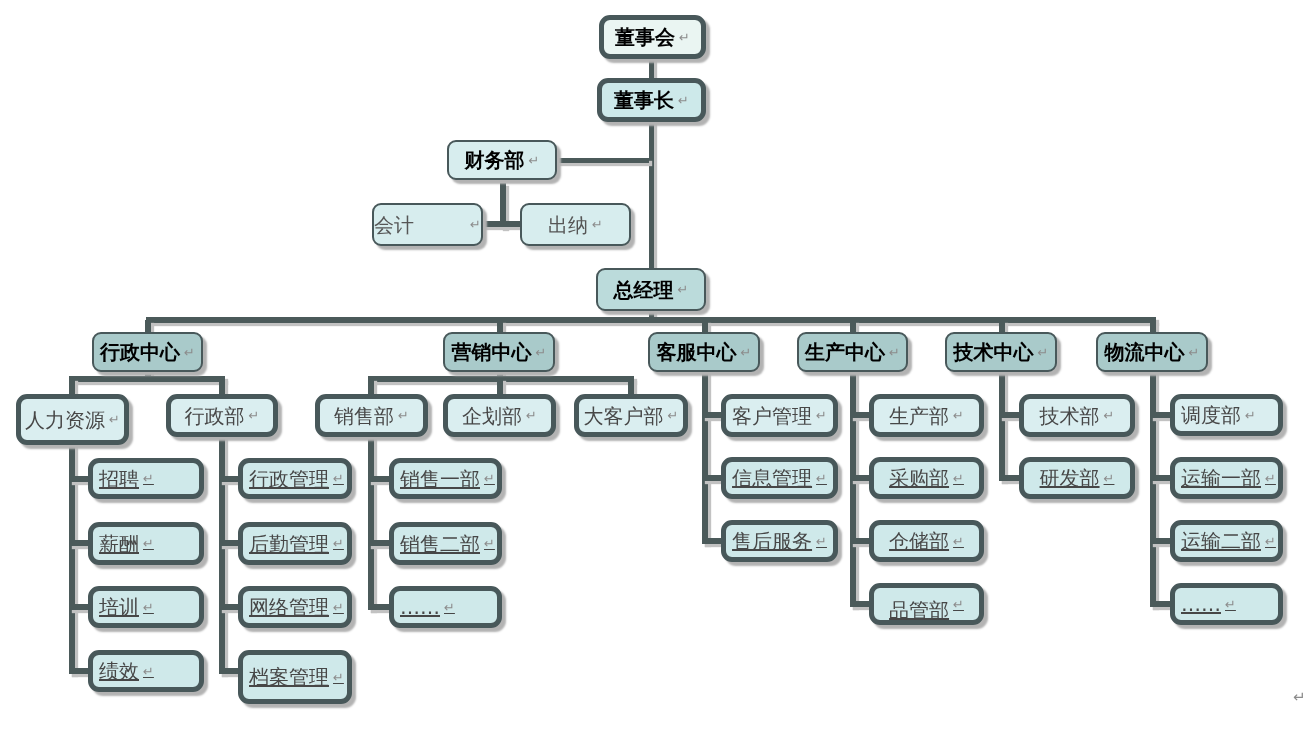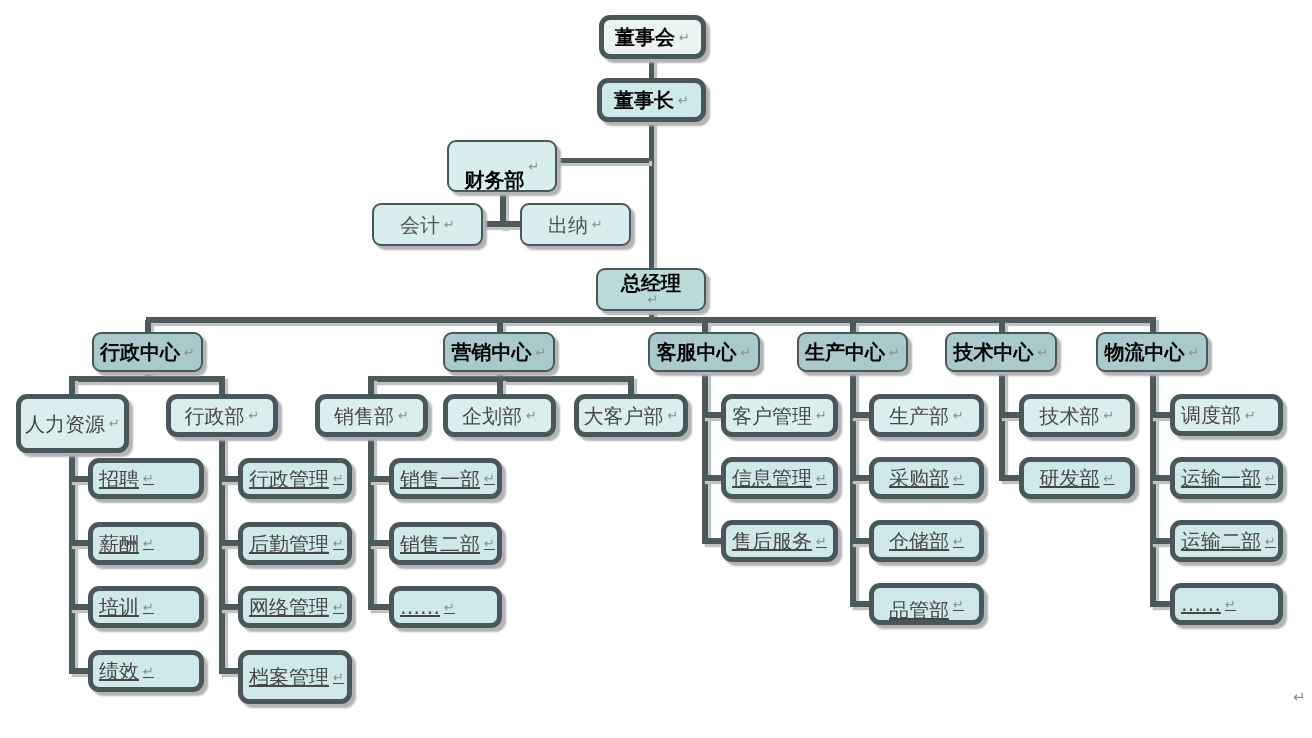--- a/index.html
+++ b/index.html
@@ -81,33 +81,33 @@
     <div class="connector" style="left: 1150px; top: 538px; width: 21px; height: 6px;"></div>
     <div class="connector" style="left: 1150px; top: 601px; width: 21px; height: 6px;"></div>
     <div class="node t-root thick bold" style="left: 599px; top: 15px; width: 107px; height: 44px;">
       <span>董事会</span>
       <span class="mark">↵</span>
     </div>
     <div class="node t-chair thick bold" style="left: 597px; top: 78px; width: 109px; height: 44px;">
       <span>董事长</span>
       <span class="mark">↵</span>
     </div>
-    <div class="node t-branch-bold bold" style="left: 447px; top: 140px; width: 110px; height: 52px; align-items: flex-end;">
+    <div class="node t-branch-bold bold" style="left: 447px; top: 140px; width: 110px; height: 40px;">
       <span>财务部</span>
       <span class="mark">↵</span>
     </div>
-    <div class="node t-branch" style="left: 372px; top: 203px; width: 111px; height: 43px;">
+    <div class="node t-branch" style="left: 372px; top: 203px; width: 111px; height: 43px; justify-content: space-between;">
       <span>会计</span>
       <span class="mark">↵</span>
     </div>
     <div class="node t-branch" style="left: 520px; top: 203px; width: 111px; height: 43px;">
       <span>出纳</span>
       <span class="mark">↵</span>
     </div>
-    <div class="node t-gm bold" style="left: 596px; top: 268px; width: 110px; height: 43px; flex-direction: column;">
+    <div class="node t-gm bold" style="left: 596px; top: 268px; width: 110px; height: 43px;">
       <span>总经理</span>
       <span class="mark">↵</span>
     </div>
     <div class="node t-center bold" style="left: 92px; top: 332px; width: 111px; height: 40px;">
       <span>行政中心</span>
       <span class="mark">↵</span>
     </div>
     <div class="node t-center bold" style="left: 443px; top: 332px; width: 112px; height: 40px;">
       <span>营销中心</span>
       <span class="mark">↵</span>
@@ -121,21 +121,21 @@
       <span class="mark">↵</span>
     </div>
     <div class="node t-center bold" style="left: 945px; top: 332px; width: 112px; height: 40px;">
       <span>技术中心</span>
       <span class="mark">↵</span>
     </div>
     <div class="node t-center bold" style="left: 1096px; top: 332px; width: 112px; height: 40px;">
       <span>物流中心</span>
       <span class="mark">↵</span>
     </div>
-    <div class="node t-dept thick" style="left: 16px; top: 394px; width: 113px; height: 59px;">
+    <div class="node t-dept thick" style="left: 16px; top: 394px; width: 113px; height: 51px;">
       <span>人力资源</span>
       <span class="mark">↵</span>
     </div>
     <div class="node t-dept thick" style="left: 166px; top: 394px; width: 112px; height: 43px;">
       <span>行政部</span>
       <span class="mark">↵</span>
     </div>
     <div class="node t-dept thick" style="left: 315px; top: 394px; width: 113px; height: 43px;">
       <span>销售部</span>
       <span class="mark">↵</span>

